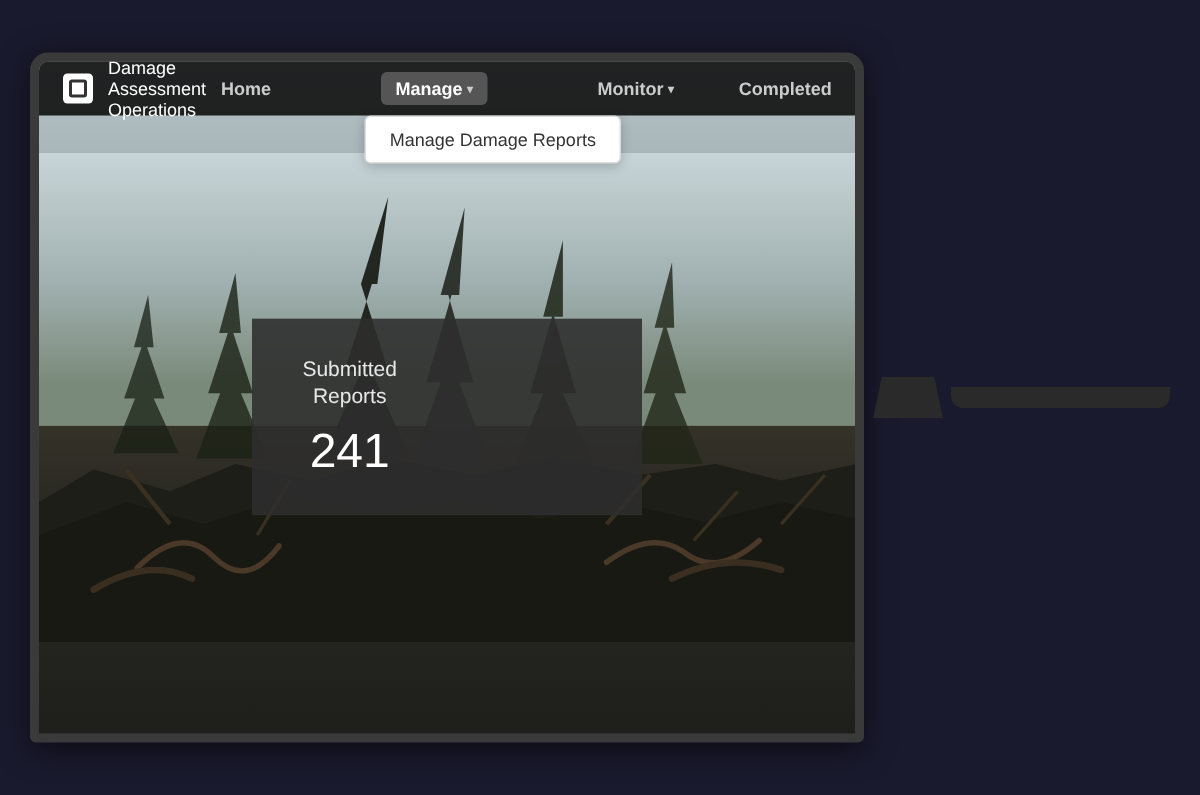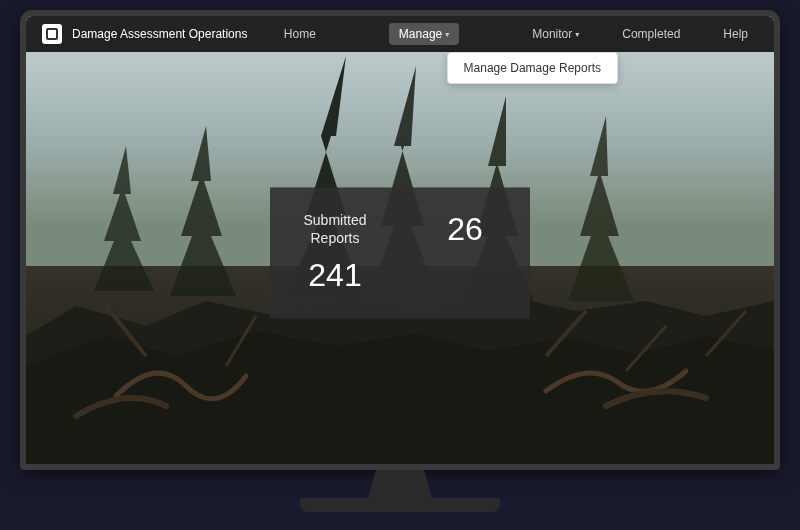--- a/index.html
+++ b/index.html
@@ -11,21 +11,21 @@
       width: 800px;
       height: 530px;
       font-family: Arial, sans-serif;
       overflow: hidden;
     }
 
     .monitor-outer {
       width: 760px;
       height: 510px;
       display: flex;
-      flex-direction: column;
+      flex-direction: row;
       align-items: center;
     }
 
     .monitor-frame {
       width: 760px;
       height: 460px;
       background: #2a2a2a;
       border-radius: 12px 12px 4px 4px;
       border: 6px solid #3a3a3a;
       overflow: hidden;
@@ -97,20 +97,21 @@
       color: #fff;
       font-size: 12px;
       font-weight: 400;
       flex-grow: 1;
     }
 
     .nav-links {
       display: flex;
       align-items: center;
       gap: 23px;
+      font-weight: bold;
     }
 
     .nav-link {
       color: #ccc;
       font-size: 12px;
       padding: 4px 10px;
       cursor: pointer;
       border-radius: 4px;
     }
 
@@ -290,21 +291,20 @@
       <div class="dropdown-menu">
         <div class="dropdown-item">Manage Damage Reports</div>
       </div>
 
       <div class="stats-container">
         <div class="stat-card">
           <div class="stat-label">Submitted Reports</div>
           <div class="stat-value">241</div>
         </div>
         <div class="stat-card">
-          <div class="stat-value">26</div>
         </div>
       </div>
 
     </div>
   </div>
 
   <div class="monitor-neck"></div>
   <div class="monitor-base"></div>
 </div>
 

